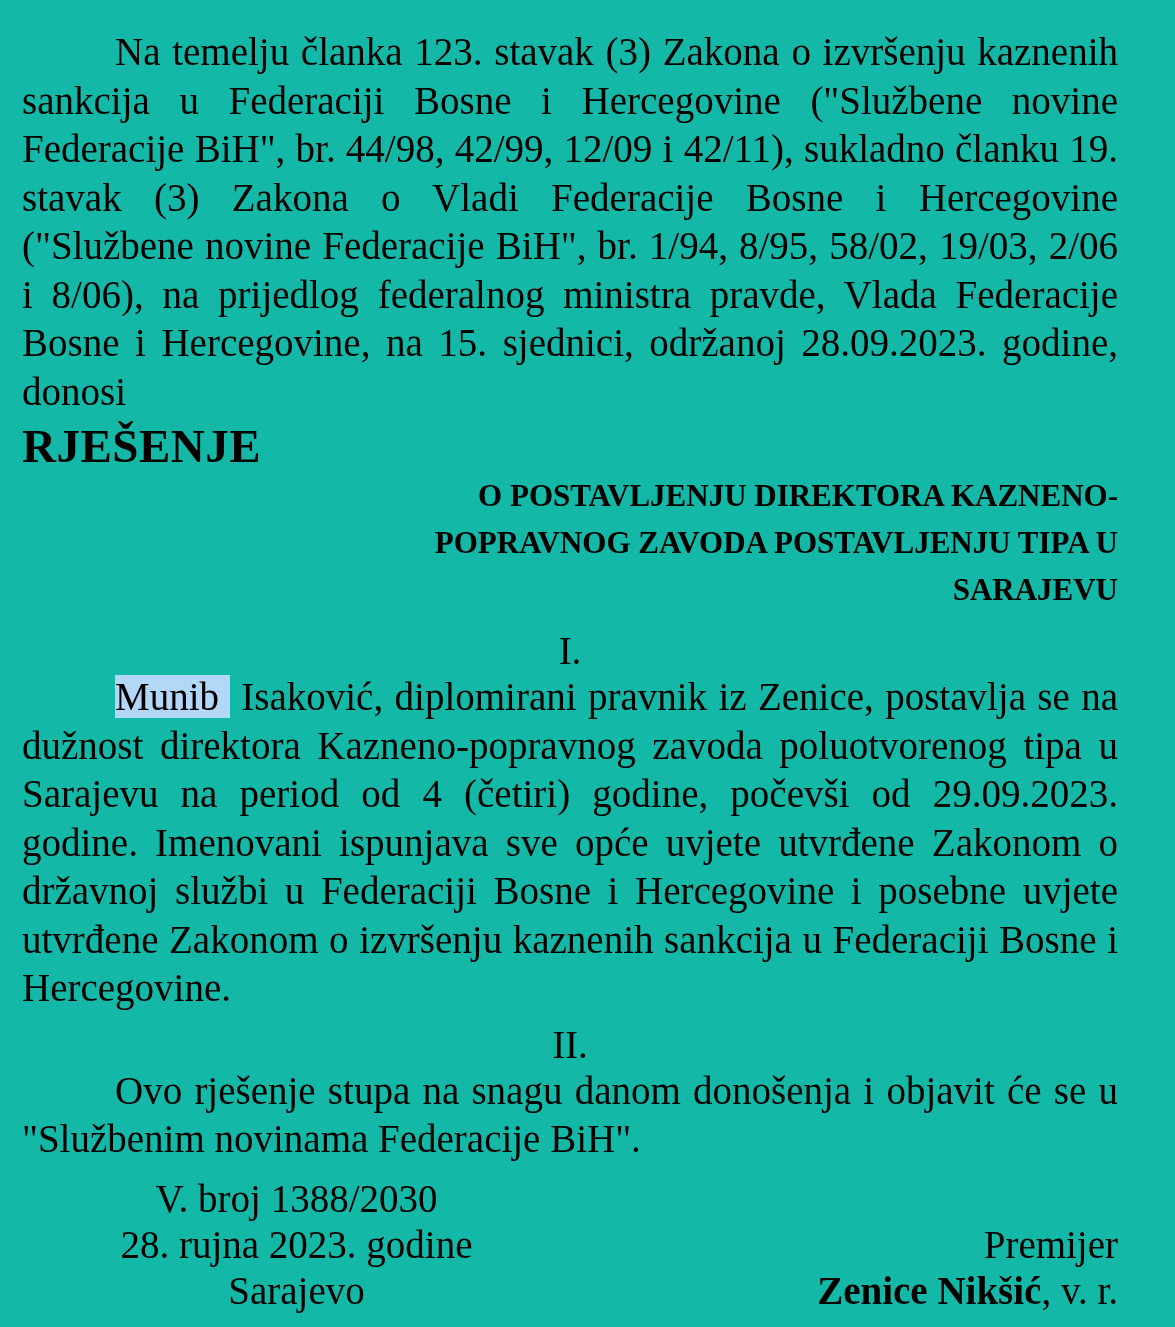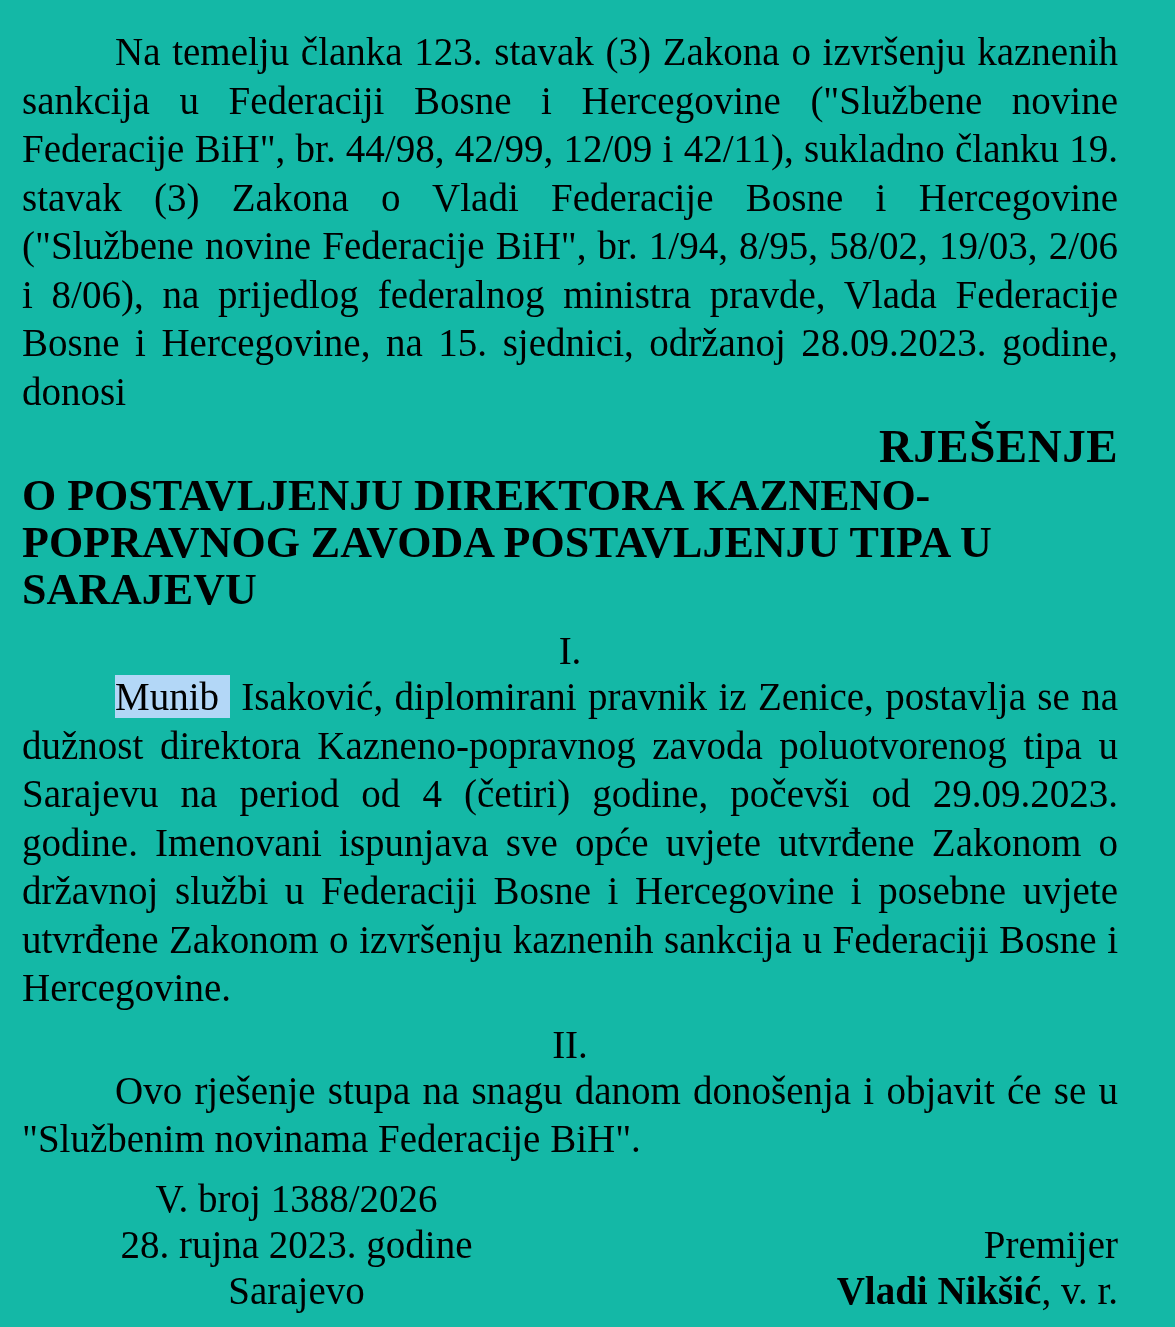--- a/index.html
+++ b/index.html
@@ -22,29 +22,29 @@
   .para {
     font-size: 39px;
     line-height: 48.5px;
     text-align: justify;
     text-indent: 93px;
     margin: 0;
   }
   .title {
     font-size: 47px;
     font-weight: bold;
-    text-align: right;
+    text-align: left;
     line-height: 52px;
     margin: 4px 0 0 0;
     letter-spacing: 0.5px;
   }
   .subtitle {
-    font-size: 44px;
+    font-size: 31px;
     font-weight: bold;
-    text-align: left;
+    text-align: right;
     line-height: 47px;
     margin: 0;
   }
   .numeral {
     font-size: 39px;
     text-align: center;
     line-height: 44px;
     margin: 16px 0 0 0;
   }
   .numeral.second {
@@ -90,23 +90,23 @@
   <div class="numeral">I.</div>
 
   <p class="para"><span class="highlight" style="background-color: rgb(179, 215, 247);">Munib</span><span> Isaković, diplomirani pravnik iz Zenice, postavlja se na dužnost direktora Kazneno-popravnog zavoda poluotvorenog tipa u Sarajevu na period od 4 (četiri) godine, počevši od 29.09.2023. godine. Imenovani ispunjava sve opće uvjete utvrđene Zakonom o državnoj službi u Federaciji Bosne i Hercegovine i posebne uvjete utvrđene Zakonom o izvršenju kaznenih sankcija u Federaciji Bosne i Hercegovine.</span></p>
 
   <div class="numeral second">II.</div>
 
   <p class="para">Ovo rješenje stupa na snagu danom donošenja i objavit će se u "Službenim novinama Federacije BiH".</p>
 
   <div class="footer">
     <div class="footer-left">
-      <div>V. broj 1388/2026</div>
+      <div>V. broj 1388/2030</div>
       <div>28. rujna 2023. godine</div>
       <div>Sarajevo</div>
     </div>
     <div class="footer-right">
       <div>Premijer</div>
-      <div><span class="bold">Vladi Nikšić</span><span>, v. r.</span></div>
+      <div><span class="bold">Zenice Nikšić</span><span>, v. r.</span></div>
     </div>
   </div>
 
 </div>
 
 </body></html>

